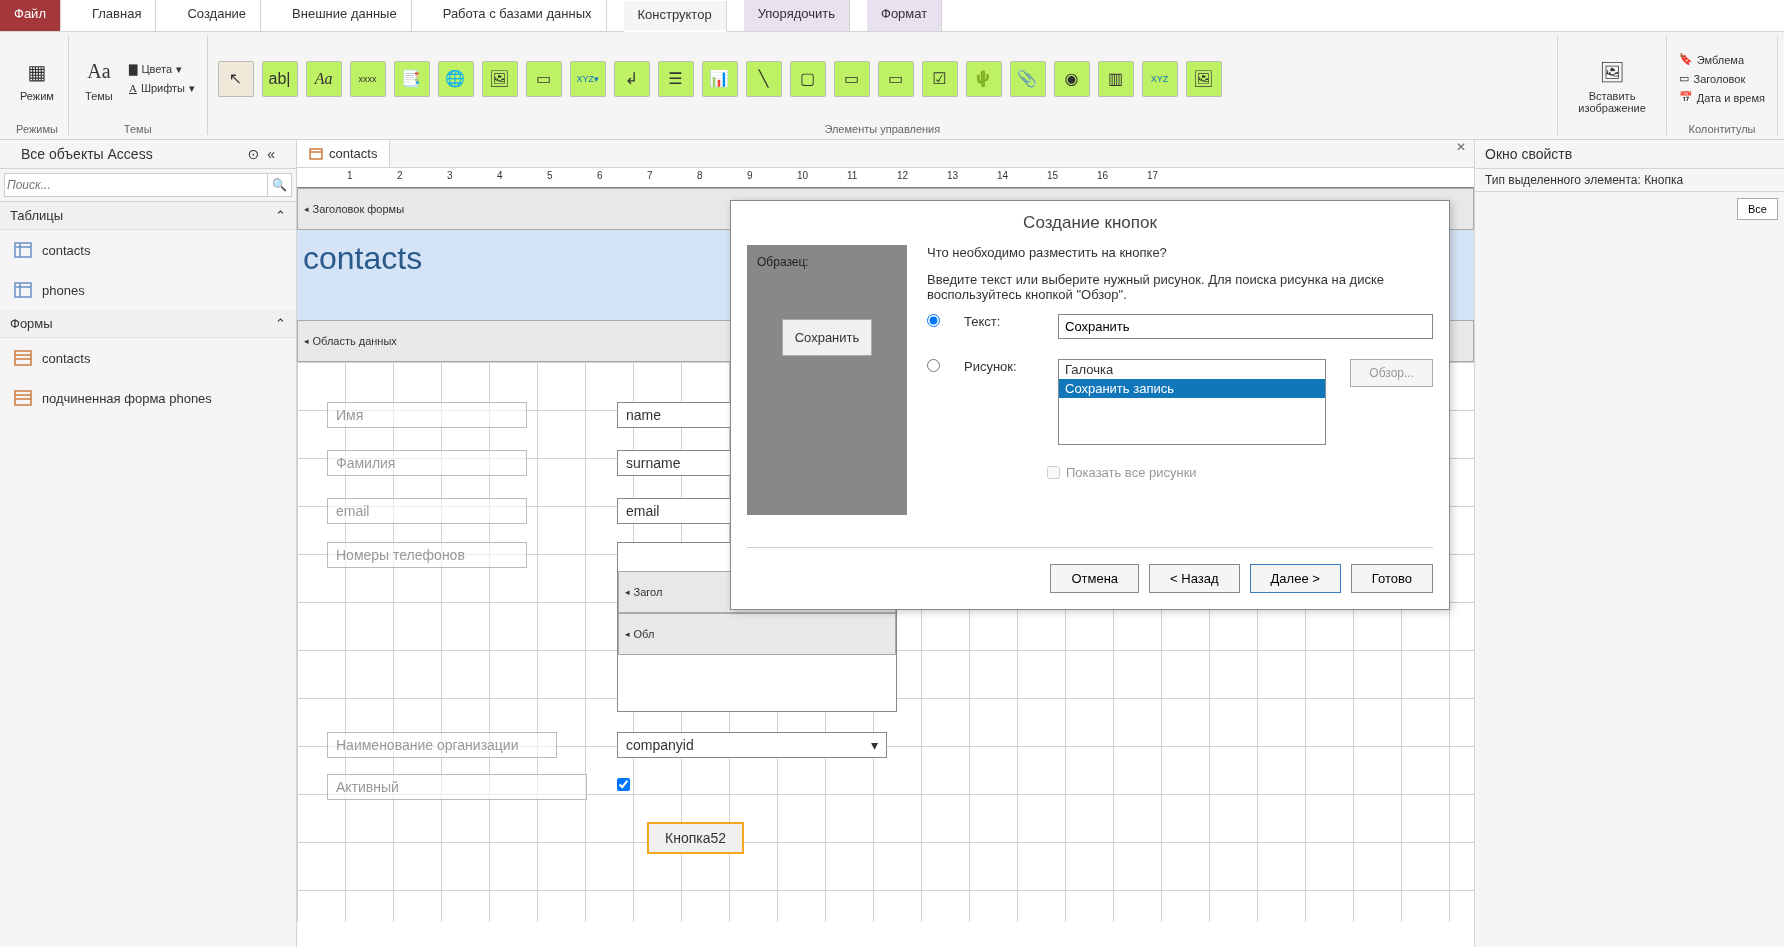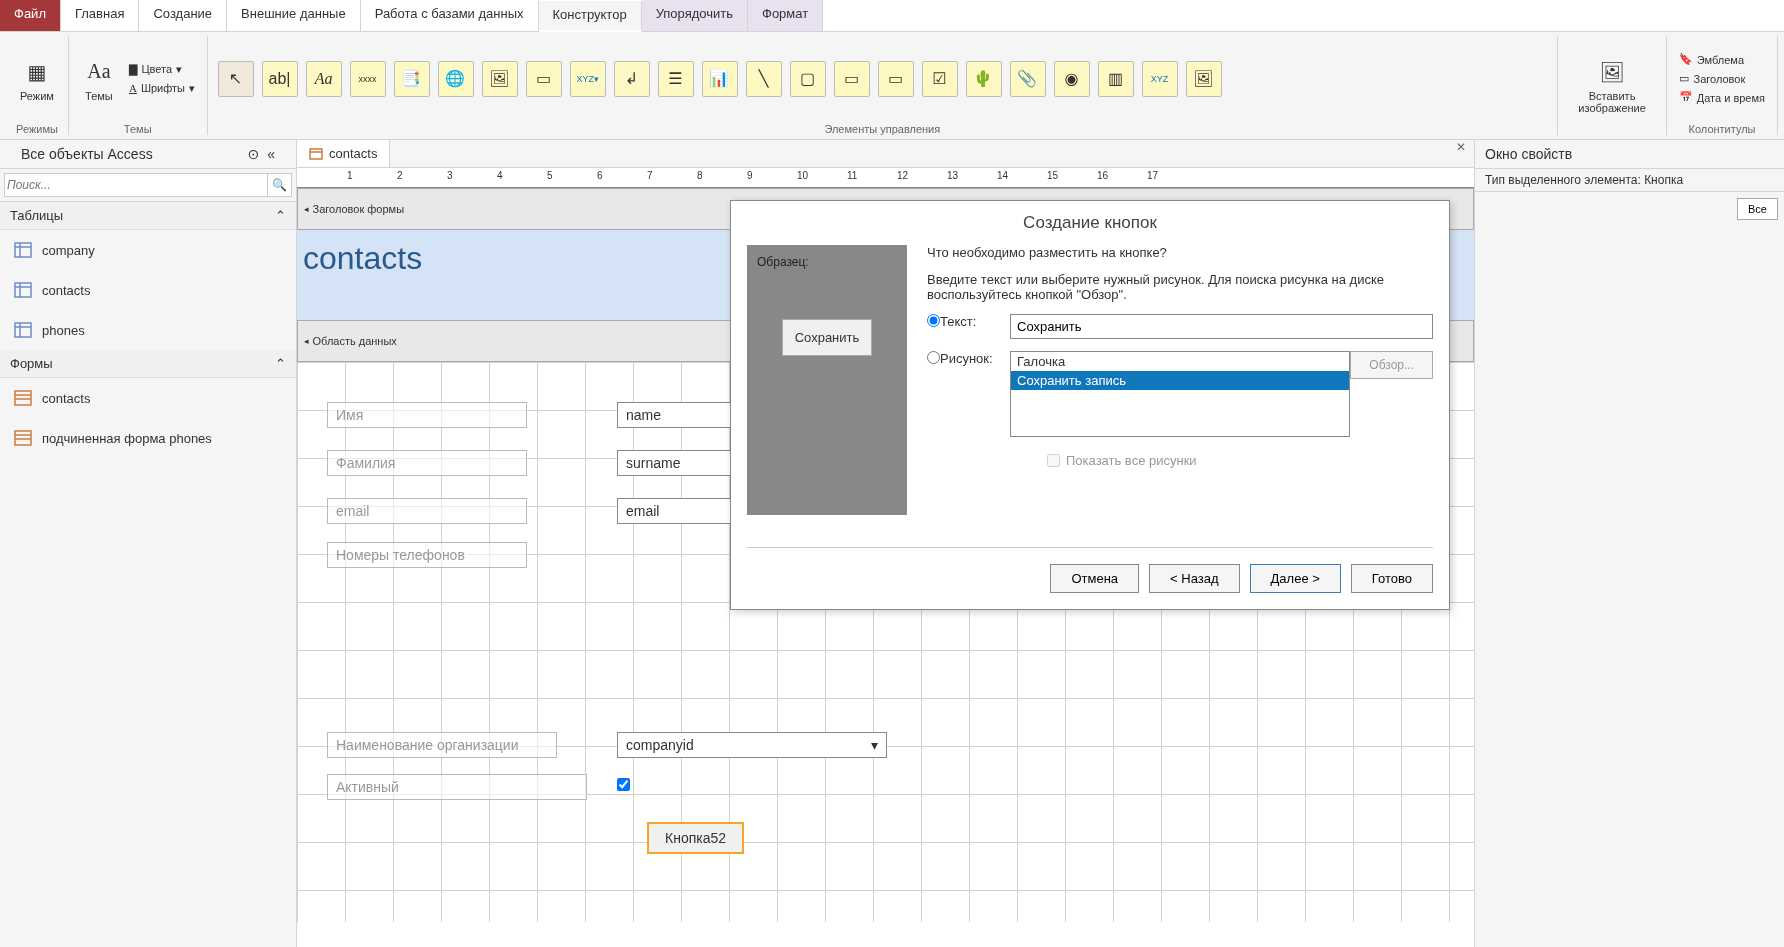--- a/index.html
+++ b/index.html
@@ -1,34 +1,34 @@
 <!DOCTYPE html>
 <html><head>
 <meta charset="utf-8">
 <style>
 * { box-sizing: border-box; margin: 0; padding: 0; font-family: "Segoe UI", Tahoma, sans-serif; }
 body { background: #fff; font-size: 12px; color: #333; overflow: hidden; width: 1784px; height: 947px; position: relative; }
 
 
-.ribbon-tabs { display: flex; height: 32px; background: #fff; border-bottom: 1px solid #d4d4d4; }
+.ribbon-tabs { display: flex; height: 32px; background: #fff; border-bottom: 1px solid #d4d4d4; gap: 17px; }
 .ribbon-tab { padding: 6px 14px; font-size: 13px; cursor: pointer; border-right: 1px solid #d4d4d4; }
 .ribbon-tab.file { background: #a4373a; color: #fff; }
 .ribbon-tab.active-group { background: #e8e1f0; }
 .ribbon-tab.selected { background: #f5f5f5; border-bottom: 2px solid #fff; position: relative; top: 1px; }
 
 
 .ribbon-body { display: flex; height: 108px; background: #f5f5f5; border-bottom: 1px solid #d4d4d4; padding: 4px 6px; }
 .ribbon-group { display: flex; flex-direction: column; border-right: 1px solid #d4d4d4; padding: 0 8px; }
 .ribbon-group-content { display: flex; align-items: center; flex: 1; gap: 4px; }
 .ribbon-group-label { text-align: center; font-size: 11px; color: #666; padding-top: 2px; }
 .ribbon-btn { display: flex; flex-direction: column; align-items: center; justify-content: center; padding: 4px 6px; cursor: pointer; border-radius: 2px; }
 .ribbon-btn .icon-box { width: 32px; height: 32px; display: flex; align-items: center; justify-content: center; font-size: 20px; }
 .ribbon-btn .lbl { font-size: 11px; margin-top: 2px; }
 .ribbon-small { display: flex; align-items: center; gap: 4px; padding: 2px 4px; cursor: pointer; font-size: 11px; }
-.ctrl-icon { width: 36px; height: 36px; border: 1px solid #bbb; background: #fef9c3; display: inline-flex; align-items: center; justify-content: center; margin: 2px; cursor: pointer; font-size: 16px; border-radius: 2px; }
+.ctrl-icon { width: 36px; height: 36px; border: 1px solid #bbb; background: #bef264; display: inline-flex; align-items: center; justify-content: center; margin: 2px; cursor: pointer; font-size: 16px; border-radius: 2px; }
 
 
 .main { display: flex; height: calc(947px - 140px); }
 
 
 .nav-pane { width: 297px; background: #f5f5f5; border-right: 1px solid #d4d4d4; display: flex; flex-direction: column; }
 .nav-header { display: flex; align-items: center; padding: 6px 21px; font-size: 14px; border-bottom: 1px solid #d4d4d4; }
 .nav-header-title { flex: 1; }
 .nav-search { display: flex; padding: 4px; border-bottom: 1px solid #d4d4d4; }
 .nav-search input { flex: 1; border: 1px solid #ccc; padding: 4px 2px; font-style: italic; font-size: 12px; }
@@ -64,21 +64,21 @@
 
 
 .wizard { position: absolute; left: 730px; top: 200px; width: 720px; background: #fff; border: 1px solid #888; box-shadow: 2px 2px 8px rgba(0,0,0,0.2); z-index: 100; }
 .wizard-title { text-align: center; padding: 12px; font-size: 17px; color: #444; }
 .wizard-body { display: flex; padding: 0 16px 16px 16px; gap: 20px; }
 .wizard-sample { width: 160px; height: 270px; background: #888; padding: 10px; }
 .wizard-sample-lbl { font-size: 12px; color: #222; }
 .wizard-sample-btn { margin: 50px auto 0; width: 90px; padding: 10px 0; background: #f0f0f0; border: 1px solid #aaa; text-align: center; font-size: 13px; }
 .wizard-content { flex: 1; font-size: 13px; }
 .wizard-content p { margin-bottom: 12px; }
-.wizard-row { display: flex; align-items: flex-start; gap: 0; margin-bottom: 12px; }
+.wizard-row { display: flex; align-items: flex-start; gap: 24px; margin-bottom: 20px; }
 .wizard-row input[type=text] { flex: 1; border: 1px solid #888; padding: 4px 6px; font-size: 13px; }
 .wizard-list { flex: 1; border: 1px solid #888; height: 86px; background: #fff; font-size: 13px; }
 .wizard-list-item { padding: 2px 6px; }
 .wizard-list-item.sel { background: #17b; color: #fff; }
 .wizard-check-row { display: flex; align-items: center; gap: 6px; margin-left: 120px; margin-top: 16px; color: #999; }
 .wizard-hr { border: none; border-top: 1px solid #ccc; margin: 16px; }
 .wizard-btns { display: flex; justify-content: flex-end; gap: 10px; padding: 0 16px 16px; }
 .wizard-btns button { padding: 6px 20px; border: 1px solid #888; background: #f5f5f5; font-size: 13px; cursor: pointer; }
 .wizard-btns button.primary { border: 1px solid #3a7abd; }
 .browse-btn { border: 1px solid #aaa; padding: 6px 18px; background: #f5f5f5; color: #999; font-size: 12px; }
@@ -211,28 +211,20 @@
     <div class="nav-group-header">
       <span>Таблицы</span>
       <span>⌃</span>
     </div>
     <div class="nav-item">
       <svg class="nav-item-icon tbl-ico">
           <rect x="1" y="1" width="16" height="14"></rect>
           <line x1="1" y1="5" x2="17" y2="5"></line>
           <line x1="6" y1="1" x2="6" y2="15"></line>
         </svg>
-      <span>company</span>
-    </div>
-    <div class="nav-item">
-      <svg class="nav-item-icon tbl-ico">
-          <rect x="1" y="1" width="16" height="14"></rect>
-          <line x1="1" y1="5" x2="17" y2="5"></line>
-          <line x1="6" y1="1" x2="6" y2="15"></line>
-        </svg>
       <span>contacts</span>
     </div>
     <div class="nav-item">
       <svg class="nav-item-icon tbl-ico">
           <rect x="1" y="1" width="16" height="14"></rect>
           <line x1="1" y1="5" x2="17" y2="5"></line>
           <line x1="6" y1="1" x2="6" y2="15"></line>
         </svg>
       <span>phones</span>
     </div>
@@ -296,20 +288,24 @@
       </div>
       <div class="section-bar">Область данных</div>
       <div class="grid-area detail-area">
         <div class="field-label" style="left:30px;top:40px;">Имя</div>
         <div class="field-ctrl" style="left:320px;top:40px;">name</div>
         <div class="field-label" style="left:30px;top:88px;">Фамилия</div>
         <div class="field-ctrl" style="left:320px;top:88px;">surname</div>
         <div class="field-label" style="left:30px;top:136px;">email</div>
         <div class="field-ctrl" style="left:320px;top:136px;">email</div>
         <div class="field-label" style="left:30px;top:180px;">Номеры телефонов</div>
+        <div class="subform-box" style="left:320px;top:180px;width:280px;height:170px;">
+          <div class="section-bar" style="margin-top:28px;">Загол</div>
+          <div class="section-bar">Обл</div>
+        </div>
         <div class="field-label" style="left:30px;top:370px;width:230px;">Наименование организации</div>
         <div class="field-ctrl" style="left:320px;top:370px;width:270px;"><span>companyid</span><span style="float:right">▾</span></div>
         <div class="field-label" style="left:30px;top:412px;width:260px;">Активный</div>
         <input type="checkbox" checked="" style="position: absolute; left: 320px; top: 416px;">
         <div class="button-sel" style="left:350px;top:460px;">Кнопка52</div>
       </div>
     </div>
   </div>
 
   <div class="prop-sheet">

